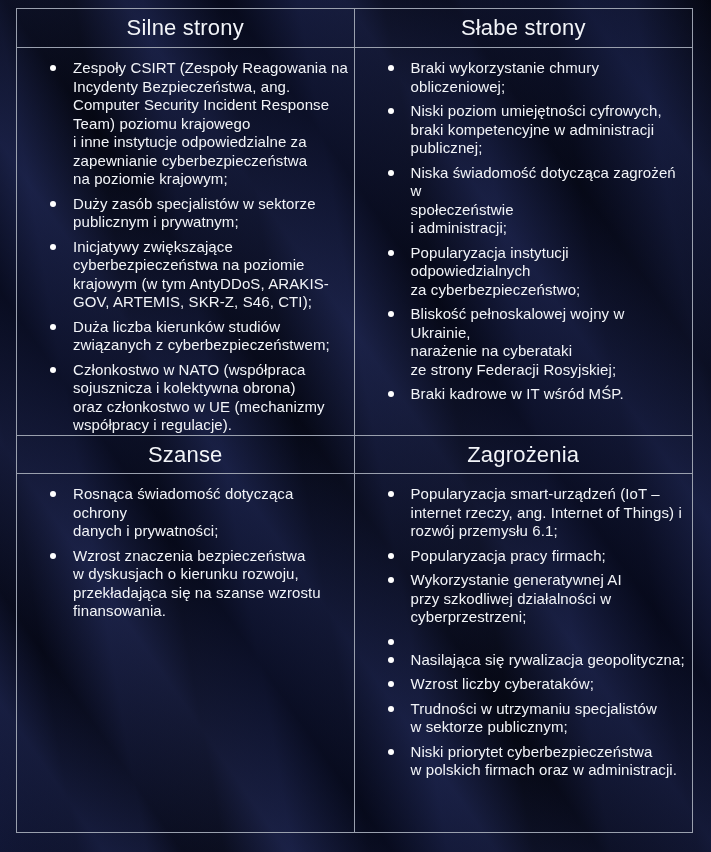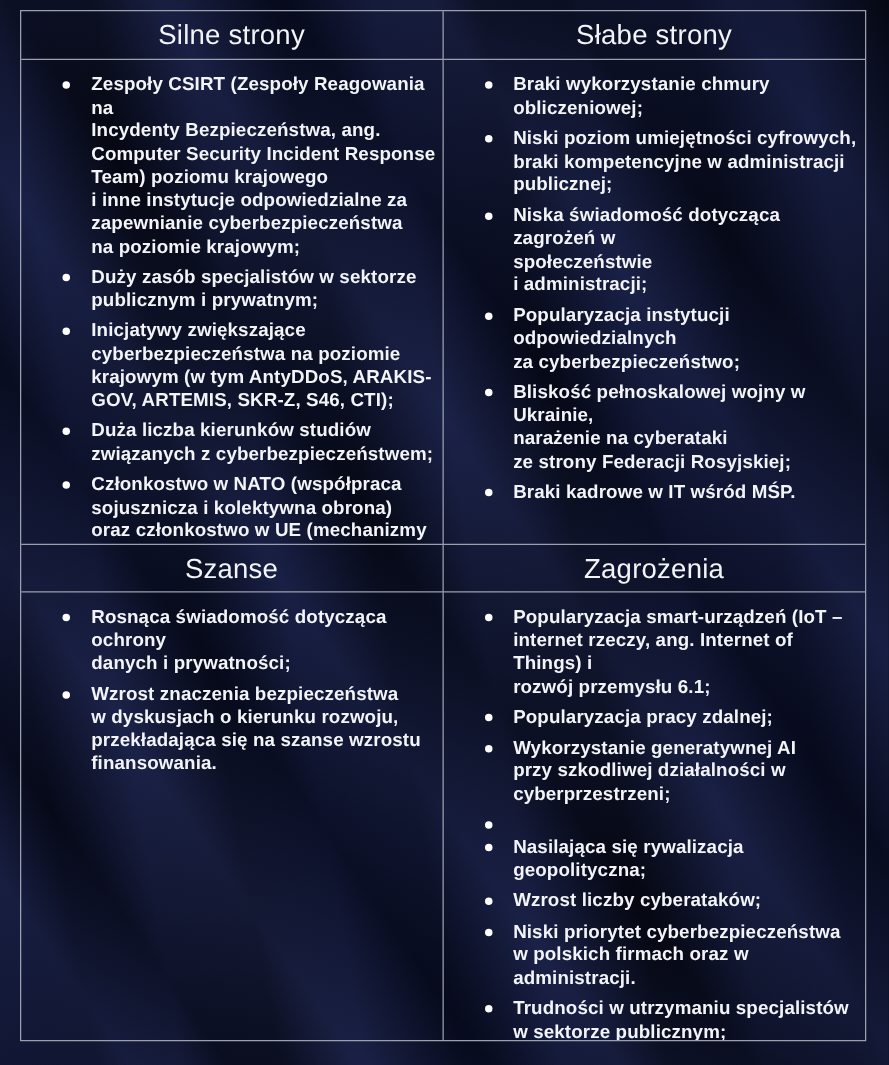--- a/index.html
+++ b/index.html
@@ -62,21 +62,20 @@
     flex:none;
     width:6px;height:6px;border-radius:50%;
     background:var(--bullet);
     margin:6px 17px 0 33px;
   }
   .txt{
     white-space:pre-line;
     font-size:15px;
     line-height:18.5px;
     letter-spacing:0.1px;
-    font-weight:bold;
   }
 </style>
 </head>
 <body>
 
 <div class="stage">
   <div class="swot-table">
 
     <div class="cell head col-1 row-edge">
       <span>Silne strony</span>
@@ -186,46 +185,46 @@
     <div class="cell content">
       <ul class="bullets">
           <li>
             <span class="dot"></span>
             <span class="txt">Popularyzacja smart-urządzeń (IoT –
 internet rzeczy, ang. Internet of Things) i
 rozwój przemysłu 6.1;</span>
           </li>
           <li>
             <span class="dot"></span>
-            <span class="txt">Popularyzacja pracy zdalnej;</span>
+            <span class="txt">Popularyzacja pracy firmach;</span>
           </li>
           <li>
             <span class="dot"></span>
             <span class="txt">Wykorzystanie generatywnej AI
 przy szkodliwej działalności w
 cyberprzestrzeni;</span>
           </li>
           <li>
             <span class="dot"></span>
           </li>
           <li>
             <span class="dot"></span>
             <span class="txt">Nasilająca się rywalizacja geopolityczna;</span>
           </li>
           <li>
             <span class="dot"></span>
             <span class="txt">Wzrost liczby cyberataków;</span>
           </li>
           <li>
             <span class="dot"></span>
+            <span class="txt">Trudności w utrzymaniu specjalistów
+w sektorze publicznym;</span>
+          </li>
+          <li>
+            <span class="dot"></span>
             <span class="txt">Niski priorytet cyberbezpieczeństwa
 w polskich firmach oraz w administracji.</span>
           </li>
-          <li>
-            <span class="dot"></span>
-            <span class="txt">Trudności w utrzymaniu specjalistów
-w sektorze publicznym;</span>
-          </li>
         </ul>
     </div>
 
   </div>
 </div>
 
 </body></html>

